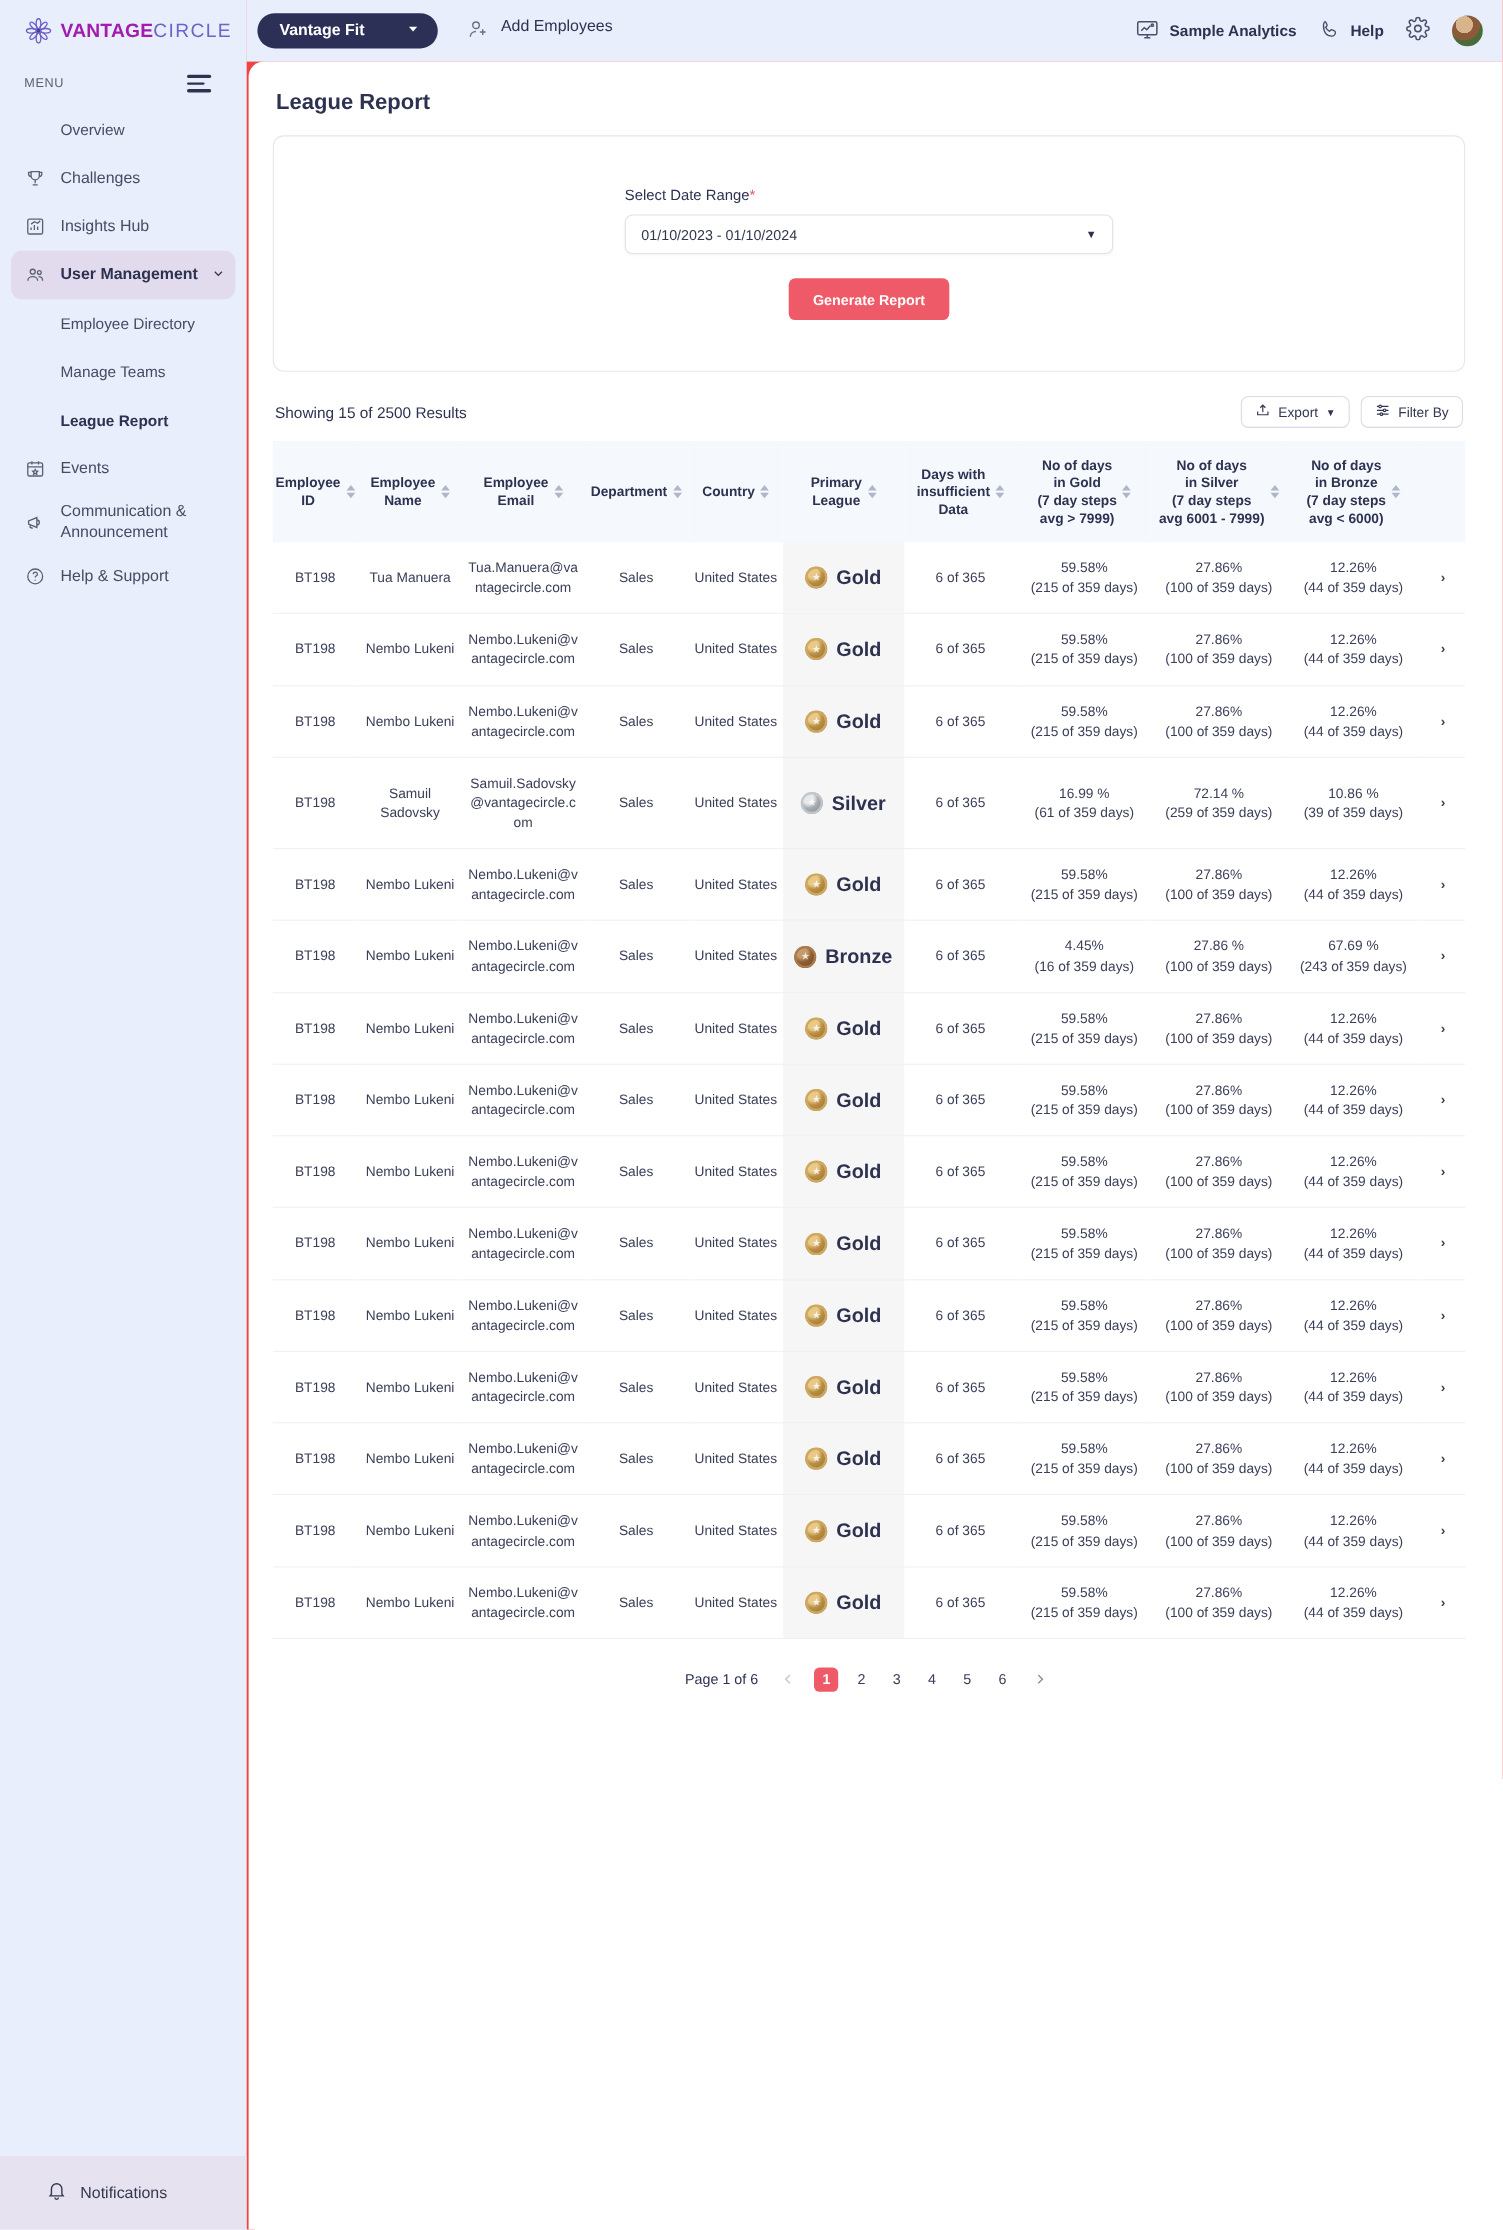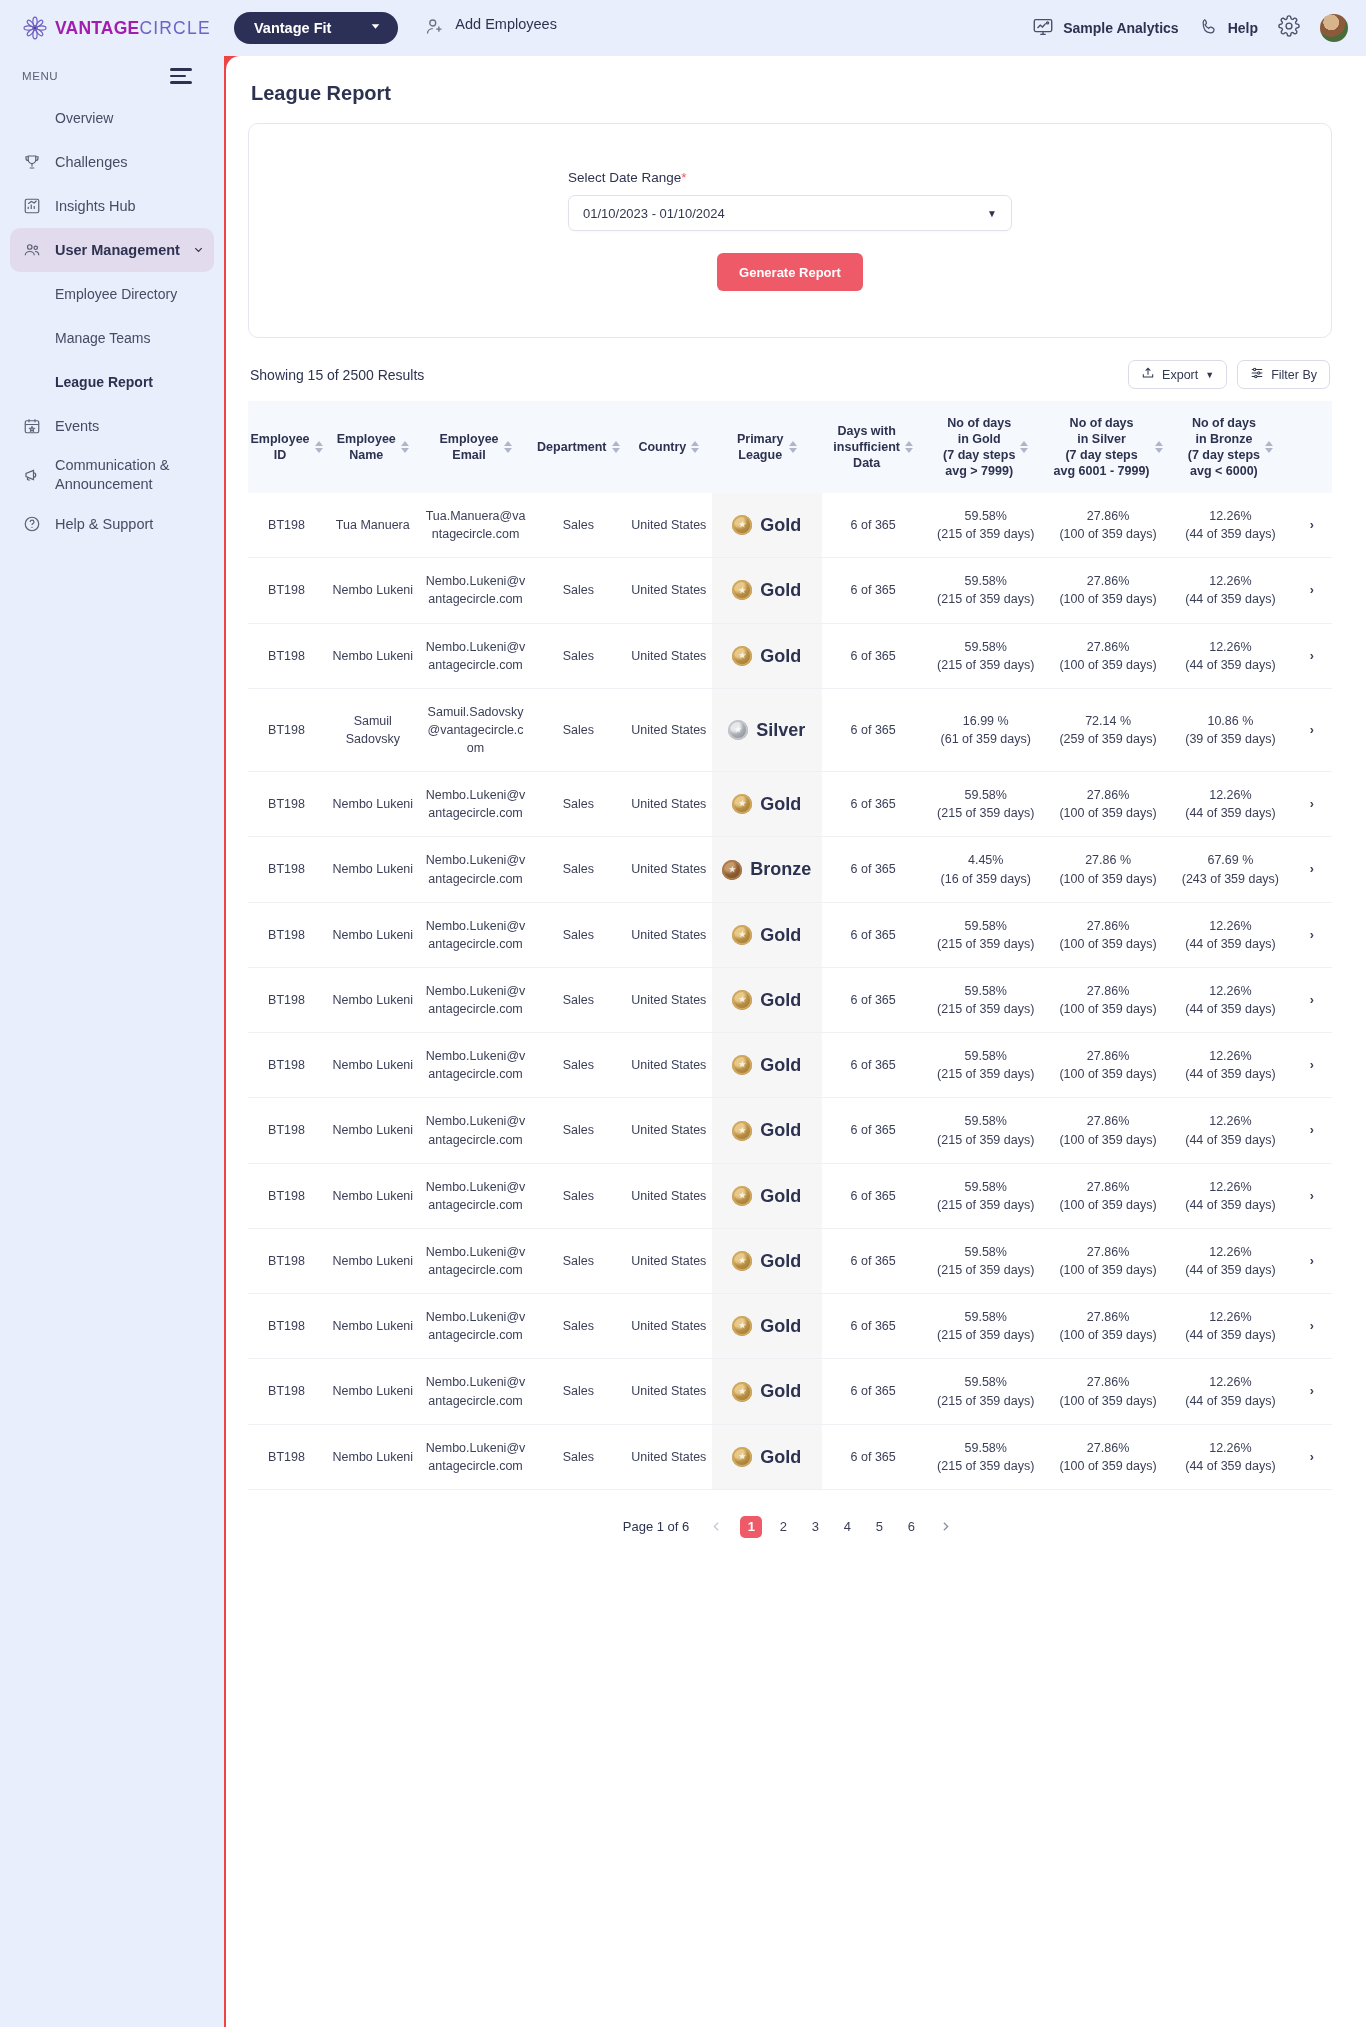--- a/index.html
+++ b/index.html
@@ -356,20 +356,29 @@
           <svg width="18" height="18" viewBox="0 0 24 24" fill="none" stroke="#5b6175" stroke-width="1.6">
             <circle cx="12" cy="12" r="9"></circle>
               <path d="M9.6 9.4a2.5 2.5 0 1 1 3.2 2.4c-.6.2-.8.7-.8 1.4"></path>
               <circle cx="12" cy="16.6" r=".8" fill="#5b6175" stroke="none"></circle>
           </svg>
         </span>
         <span>Help &amp; Support</span>
       </div>
     </nav>
 
+    <div class="notif">
+      <span class="ico">
+        <svg width="19" height="19" viewBox="0 0 24 24" fill="none" stroke="#33384f" stroke-width="1.6">
+          <path d="M6 16V10a6 6 0 0 1 12 0v6l1.5 2h-15L6 16z"></path>
+            <path d="M10 20a2 2 0 0 0 4 0"></path>
+        </svg>
+      </span>
+      <span>Notifications</span>
+    </div>
   </aside>
 
   <div class="main">
 
     <header class="topbar">
       <button class="pill">
         <span>Vantage Fit</span>
         <span>
           <svg width="13" height="13" viewBox="0 0 24 24" fill="#ffffff">
               <path d="M5 8l7 8 7-8z"></path>

